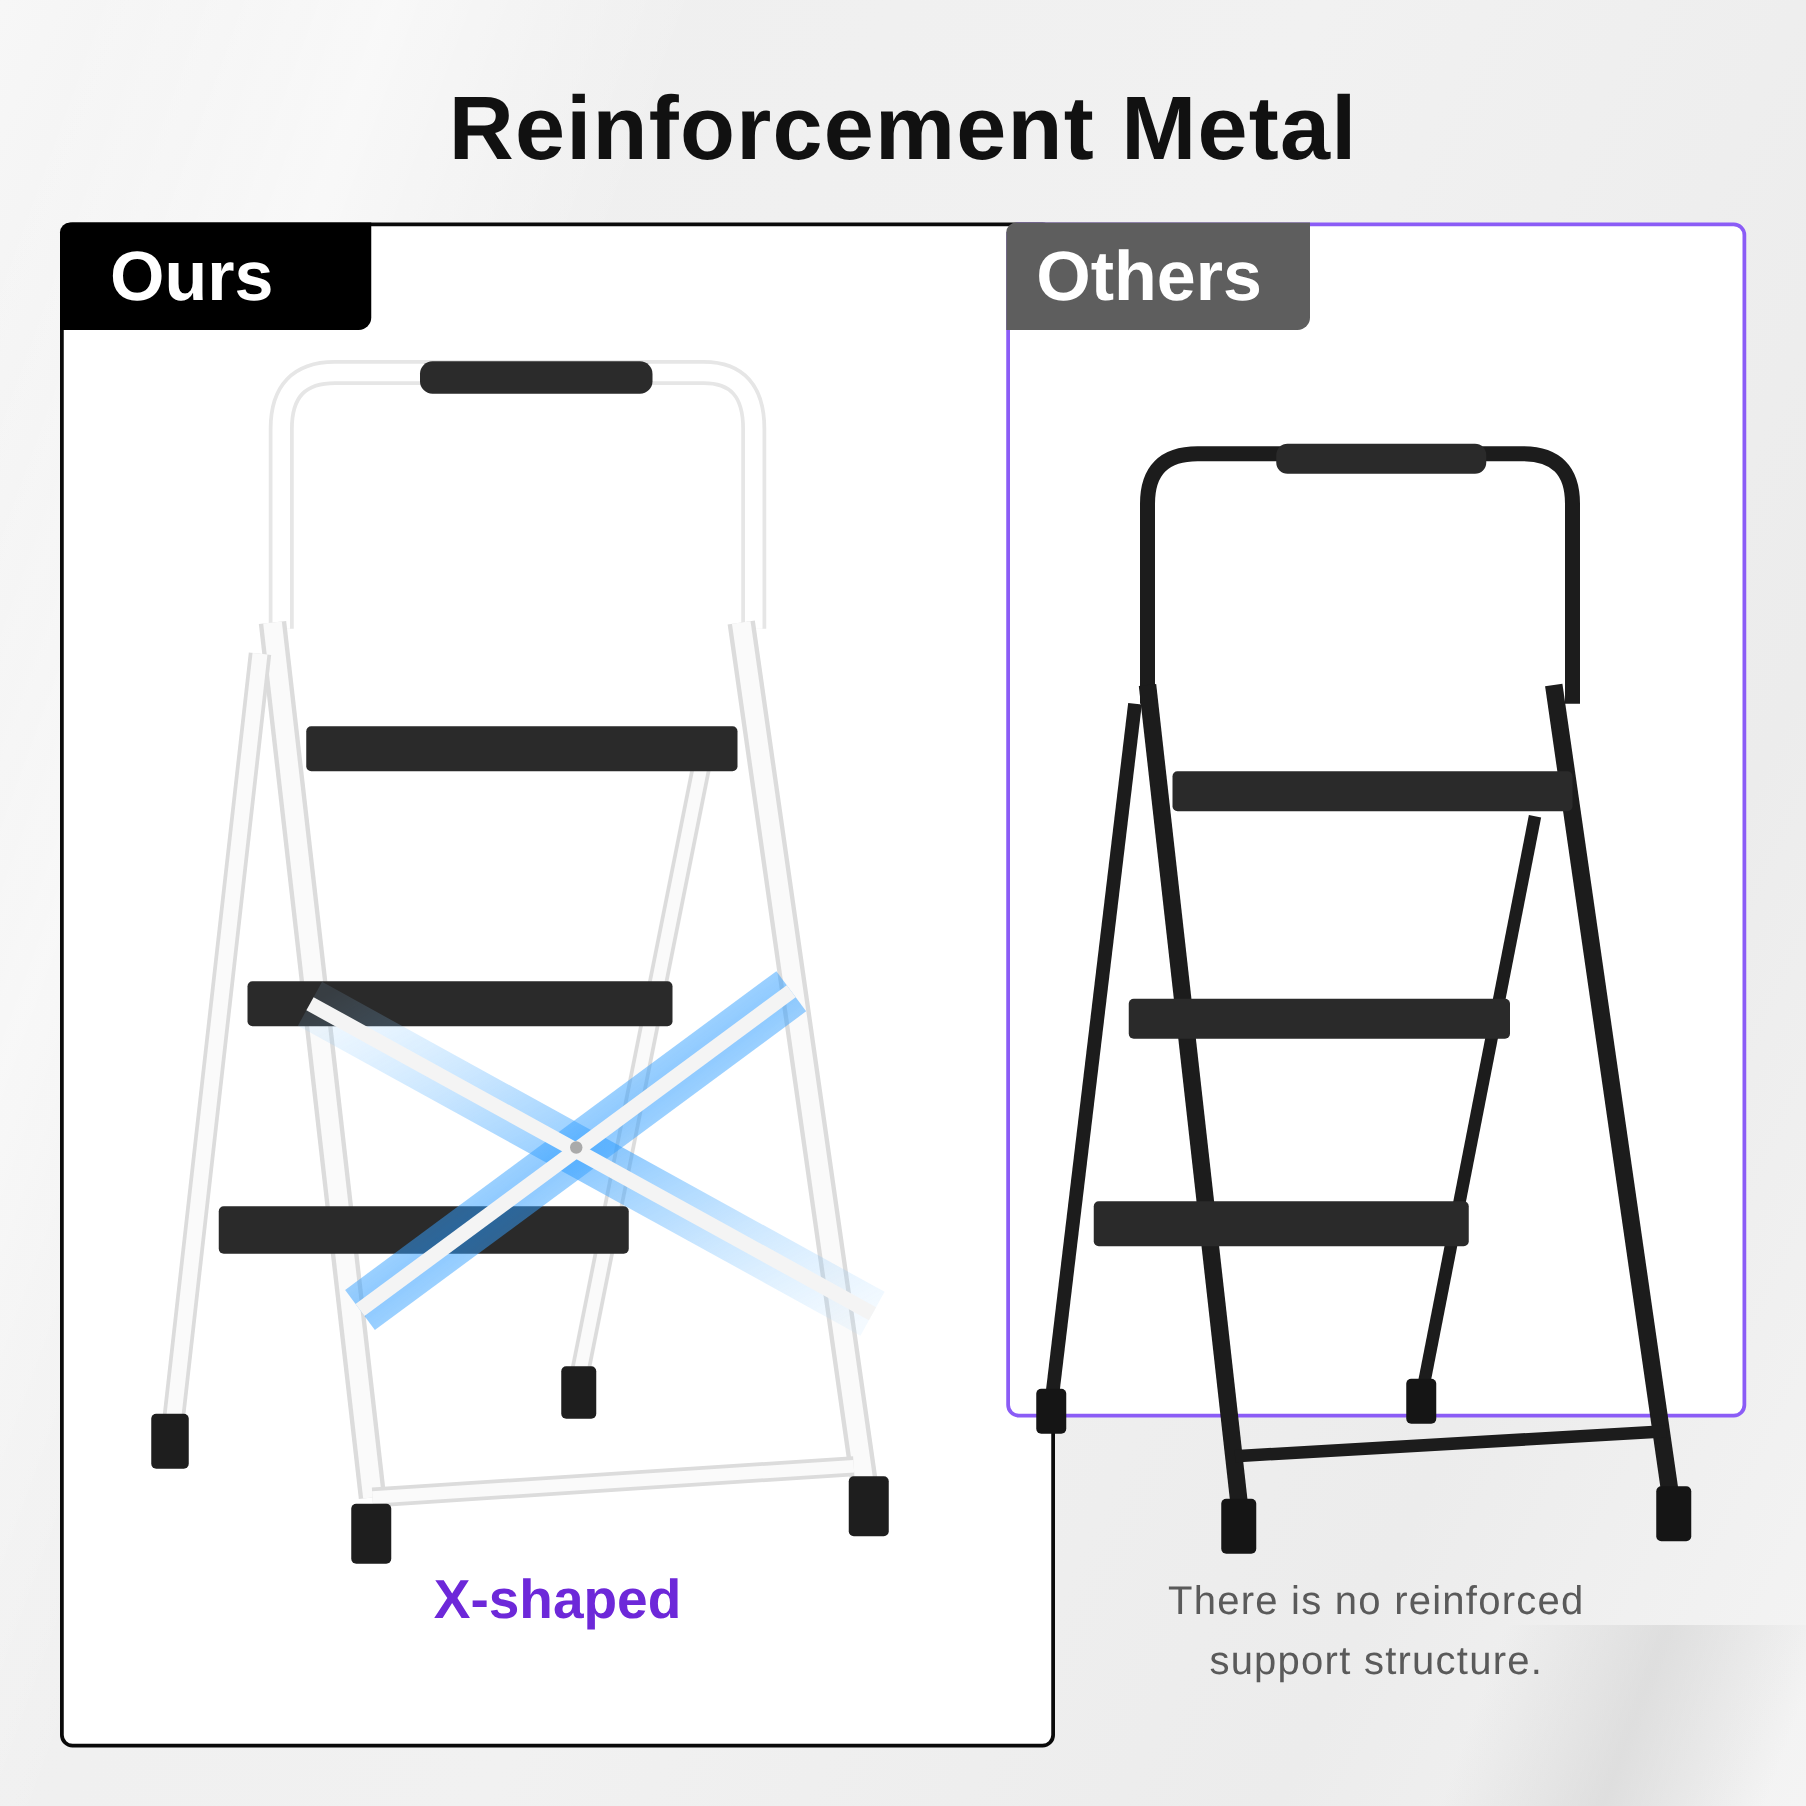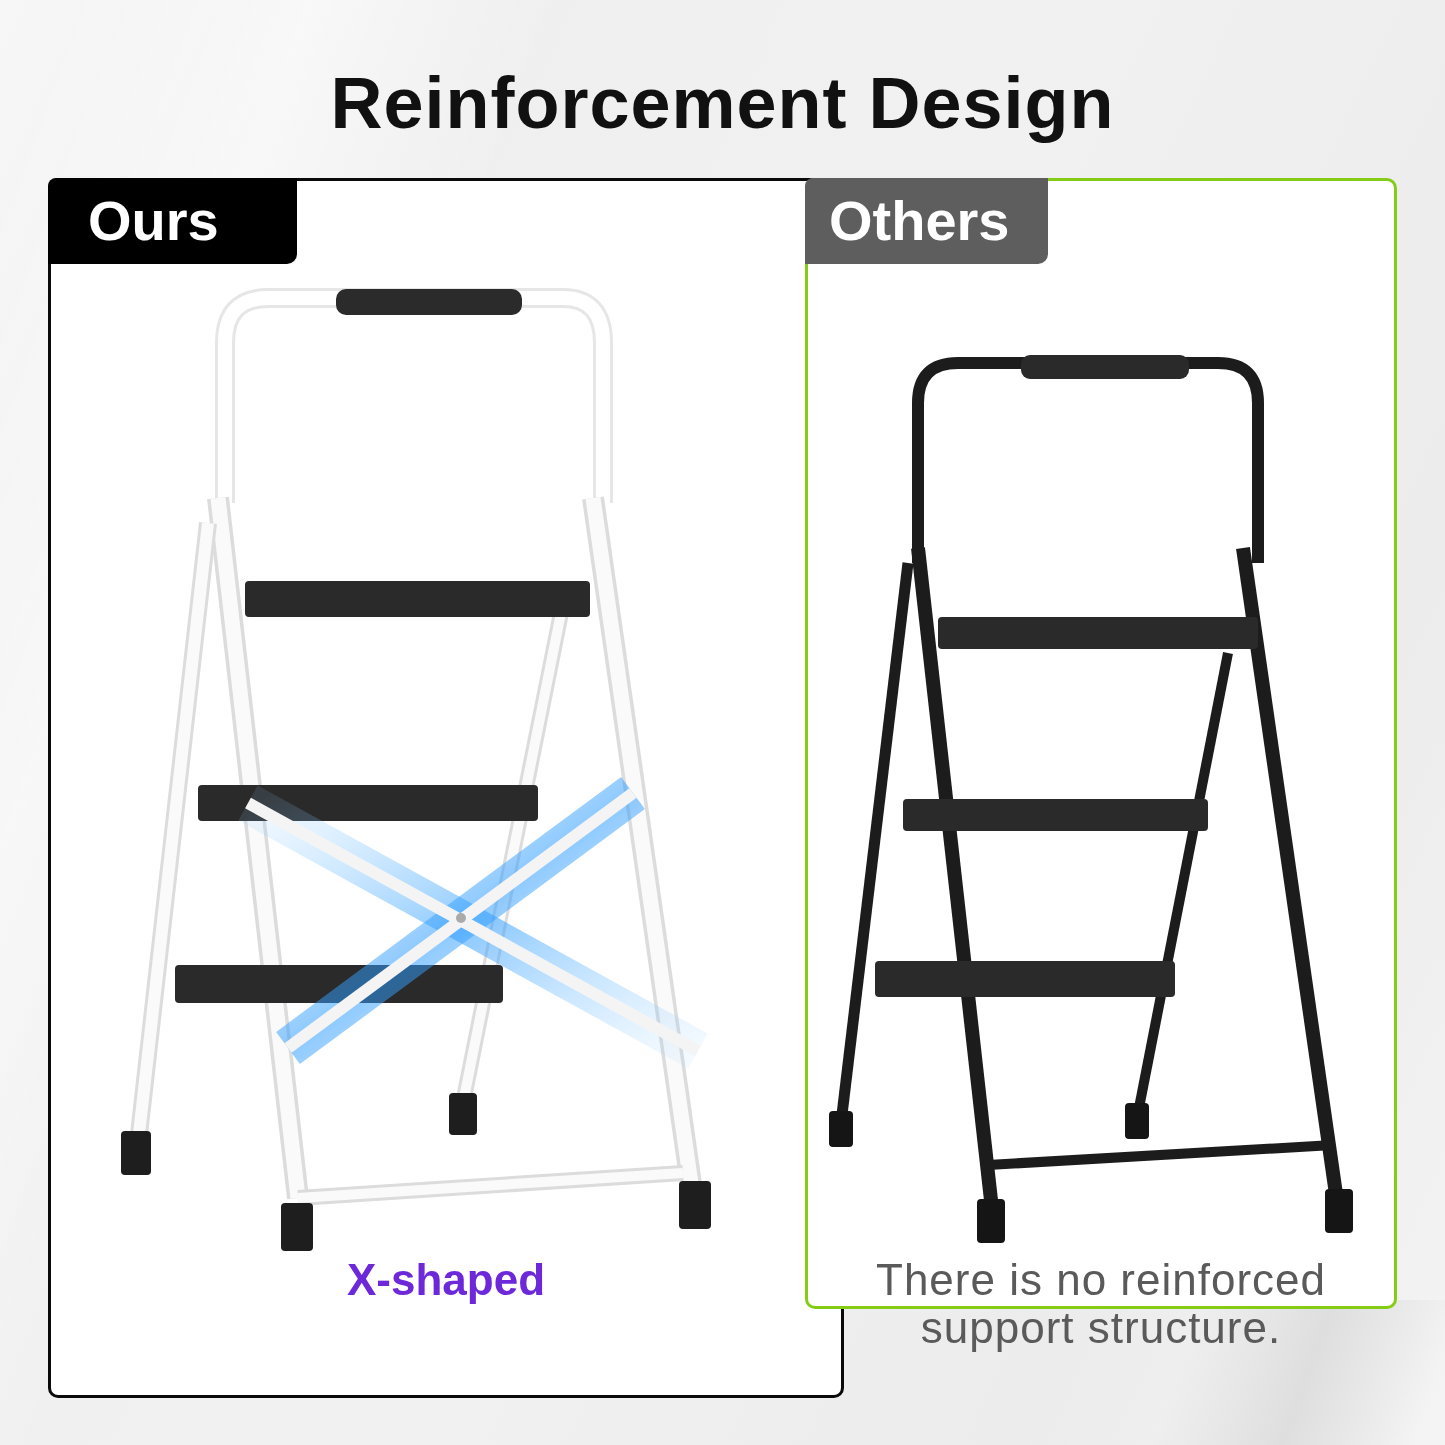--- a/index.html
+++ b/index.html
@@ -9,37 +9,37 @@
   .bg-streak{position:absolute;left:-200px;top:0;width:500px;height:1445px;
     background:linear-gradient(90deg,rgba(255,255,255,0) 0%,rgba(255,255,255,.55) 50%,rgba(255,255,255,0) 100%);
     transform:skewX(-20deg);}
   .bg-streak2{position:absolute;left:1150px;top:1300px;width:260px;height:300px;
     background:linear-gradient(90deg,rgba(220,220,220,0) 0%,rgba(210,210,210,.6) 50%,rgba(220,220,220,0) 100%);
     transform:skewX(-20deg);}
   .title{position:absolute;left:0;top:62px;width:1445px;text-align:center;font-size:72px;font-weight:bold;
     color:#111;letter-spacing:1px;}
   .panel{position:absolute;background:#fff;border-radius:10px;box-sizing:border-box;}
   .panel.ours{left:48px;top:178px;width:796px;height:1220px;border:3px solid #0a0a0a;}
-  .panel.others{left:805px;top:178px;width:592px;height:1131px;border:3px solid #84cc16;}
+  .panel.others{left:805px;top:178px;width:592px;height:956px;border:3px solid #8b5cf6;}
   .tag{position:absolute;left:-3px;top:-3px;height:86px;border-radius:8px 0 10px 0;color:#fff;font-weight:bold;
     font-size:56px;line-height:86px;padding:0 44px 0 40px;}
   .ours .tag{background:#000;width:165px;}
   .others .tag{background:#5e5e5e;padding:0 24px;width:195px;}
   .caption{position:absolute;left:0;width:100%;text-align:center;font-weight:bold;font-size:44px;line-height:48px;}
   .ours .caption{top:1075px;color:#6d28d9;}
-  .others .caption{top:1075px;color:#5a5a5a;font-weight:normal;font-size:44px;letter-spacing:1px;}
+  .others .caption{top:1075px;color:#5a5a5a;font-weight:normal;font-size:32px;letter-spacing:1px;}
   .art{position:absolute;left:0;top:0;}
 </style>
 </head>
 <body>
 
 <div class="bg-streak"></div>
 <div class="bg-streak2"></div>
 
-<div class="title">Reinforcement Design</div>
+<div class="title">Reinforcement Metal</div>
 
 <div class="panel ours">
   <div class="tag">Ours</div>
   <svg class="art" width="715" height="1220" viewBox="48 178 715 1220">
     <defs>
       <linearGradient id="glow" x1="0" y1="0" x2="1" y2="1">
         <stop offset="0" stop-color="#9fd4ff" stop-opacity="0.2"></stop>
         <stop offset="0.5" stop-color="#2b9bff" stop-opacity="0.9"></stop>
         <stop offset="1" stop-color="#9fd4ff" stop-opacity="0.2"></stop>
       </linearGradient>

